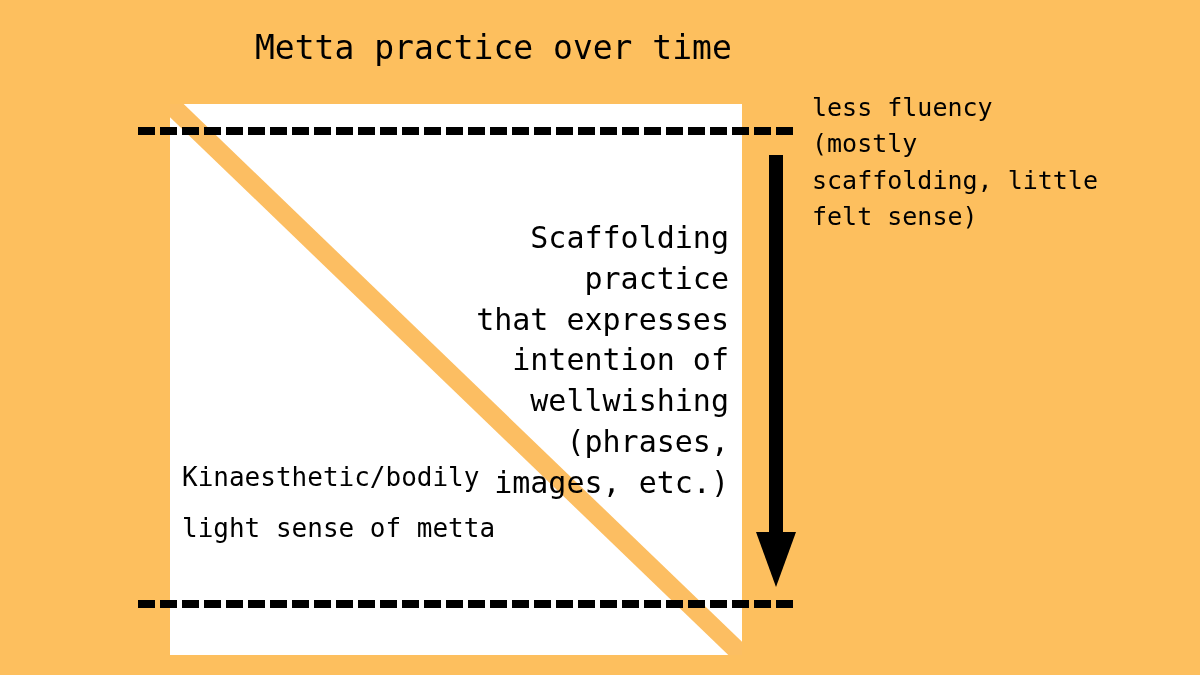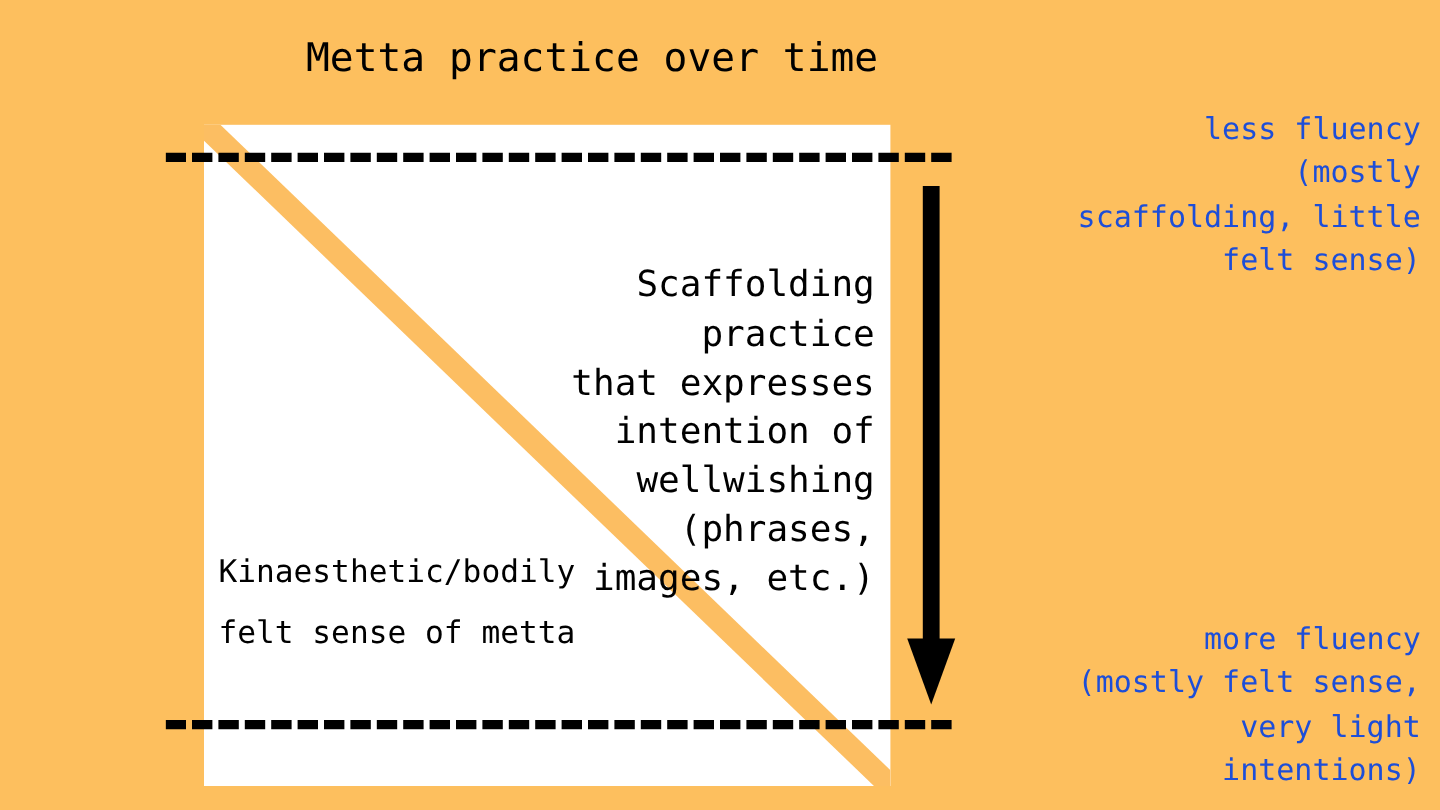--- a/index.html
+++ b/index.html
@@ -101,24 +101,24 @@
     font-size: 26px;
     line-height: 1.95;
     color: #000000;
     white-space: pre-line;
   }
 
   .side-note {
     position: absolute;
     left: 812px;
     width: 372px;
-    text-align: right;
+    text-align: left;
     font-size: 25px;
     line-height: 1.45;
-    color: #1d4ed8;
+    color: #000000;
     white-space: pre-line;
   }
   #note-less-fluency { top: 90px; }
   #note-more-fluency { top: 515px; }
 </style>
 </head>
 <body>
 
 <div id="slide">
 
@@ -153,25 +153,21 @@
 
   <div id="scaffolding-text">Scaffolding
 practice
 that expresses
 intention of
 wellwishing
 (phrases,
 images, etc.)</div>
 
   <div id="kinaesthetic-text">Kinaesthetic/bodily
-felt sense of metta</div>
+light sense of metta</div>
 
   <div class="side-note" id="note-less-fluency">less fluency
 (mostly
 scaffolding, little
 felt sense)</div>
 
-  <div class="side-note" id="note-more-fluency">more fluency
-(mostly felt sense,
-very light
-intentions)</div>
 
 </div>
 
 </body></html>

